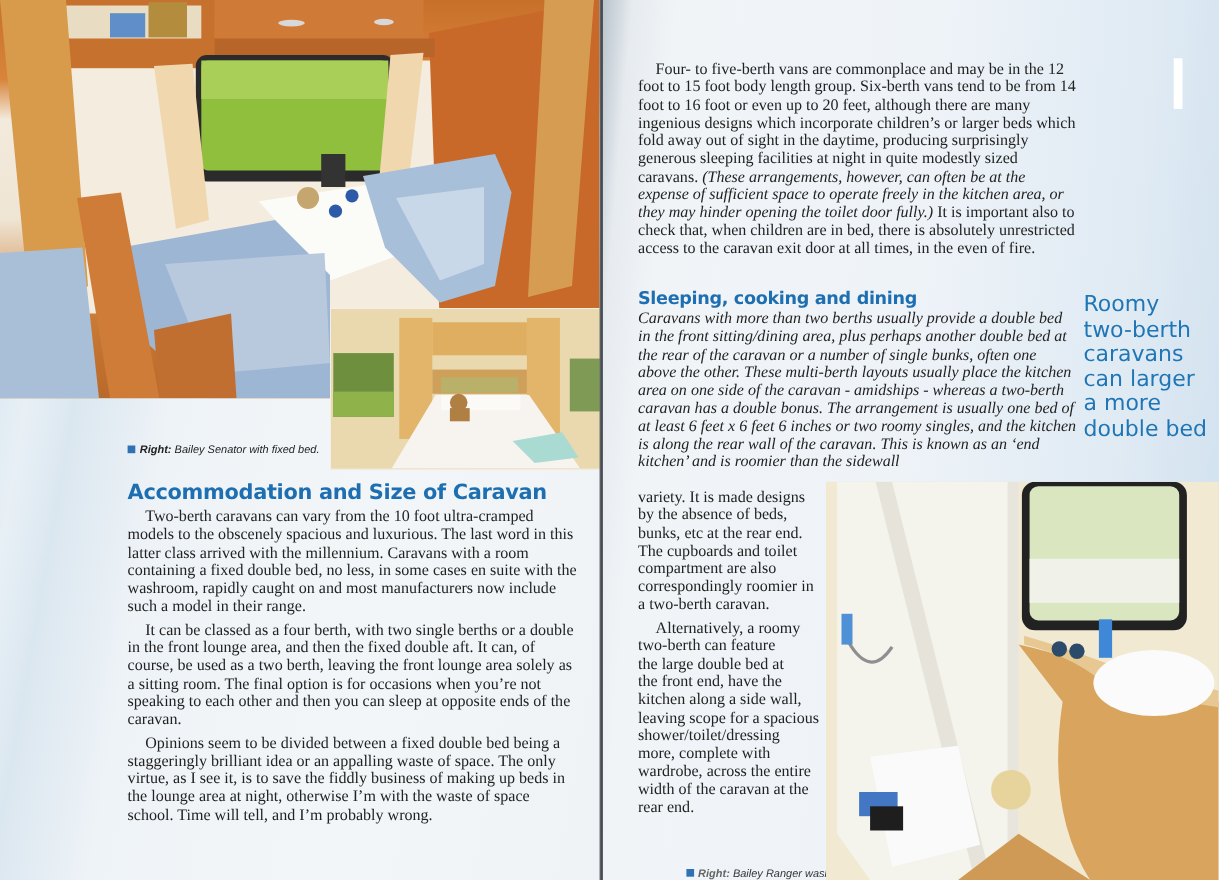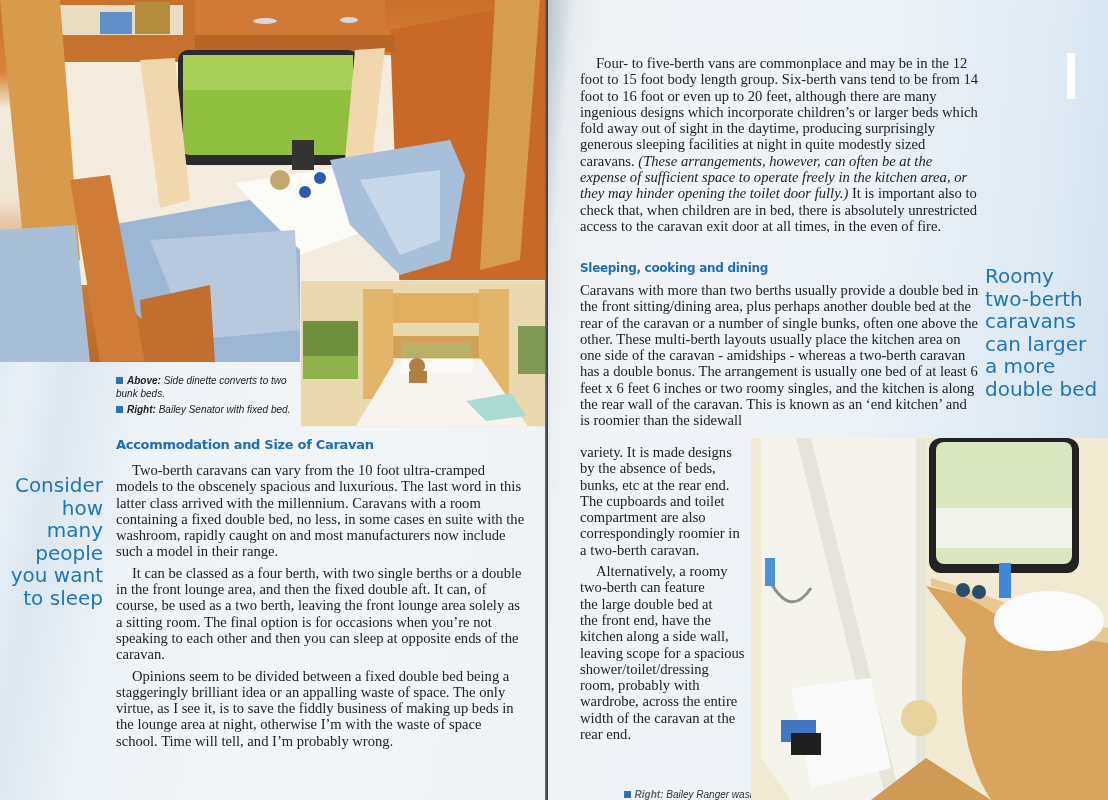--- a/index.html
+++ b/index.html
@@ -19,21 +19,21 @@
   .bedroom { left:300px; top:280px; width:245px; height:145px; background:#e9d9b4; border:1px solid #f3efe6; }
   .washroom { left:751px; top:438px; width:357px; height:362px; background:#efe7cf; }
 
   .caption { position:absolute; font-family:"Liberation Sans", sans-serif; font-style:italic; font-size:10px; color:#222; line-height:13px; }
   .caption b { font-weight:bold; }
   .bullet-sq { display:inline-block; width:7px; height:7px; background:#2f72b4; margin-right:4px; vertical-align:0px; }
 
   h2 { position:absolute; margin:0; font-family:"DejaVu Sans", sans-serif; font-weight:bold; color:#1e6fb1; letter-spacing:-0.3px; }
   .body-text { position:absolute; font-size:14.6px; line-height:16.3px; color:#222; text-align:left; }
   .body-text p { margin:0 0 5px 0; text-indent:16px; }
-  .body-text p.first { text-indent:0; }
+  .body-text p.first { text-indent:0;font-style:italic; }
   .body-text i { font-style:italic; }
 
   .pullquote { position:absolute; font-family:"DejaVu Sans", sans-serif; color:#1f76b6; font-size:20px; line-height:22.6px; }
   .tab-marker { position:absolute; left:1067px; top:53px; width:8px; height:46px; background:#ffffff; }
 </style>
 </head>
 <body>
 
 <div class="page page-left">
 
@@ -91,52 +91,42 @@
       <rect x="2" y="75" width="55" height="23" fill="#8fb24a"></rect>
       <rect x="217" y="45" width="28" height="48" fill="#7f9a55"></rect>
       <polygon points="52,150 95,78 180,78 230,150" fill="#f7f4ef"></polygon>
       <rect x="100" y="78" width="72" height="14" fill="#fbfaf7"></rect>
       <circle cx="116" cy="85" r="8" fill="#b07f44"></circle>
       <rect x="108" y="90" width="18" height="12" fill="#b07f44"></rect>
       <polygon points="165,120 210,112 225,135 185,140" fill="#a9dbd2"></polygon>
     </svg>
   </div>
 
-  <div class="caption" style="left:116px; top:374px; width:180px;">
-    <span class="bullet-sq"></span><b>Above:</b> <span>Side dinette converts to two bunk beds.</span>
-  </div>
   <div class="caption" style="left:116px; top:403px; width:180px;">
     <span class="bullet-sq"></span><b>Right:</b> <span>Bailey Senator with fixed bed.</span>
   </div>
 
-  <h2 style="left:116px; top:437px; font-size:13px;">Accommodation and Size of Caravan</h2>
+  <h2 style="left:116px; top:437px; font-size:19px;">Accommodation and Size of Caravan</h2>
 
-  <div class="pullquote" style="left:0; top:474px; width:103px; text-align:right;">
-    <div>Consider</div>
-    <div>how many</div>
-    <div>people</div>
-    <div>you want</div>
-    <div>to sleep</div>
-  </div>
 
   <div class="body-text" style="left:116px; top:462px; width:410px;">
     <p>Two-berth caravans can vary from the 10 foot ultra-cramped models to the obscenely spacious and luxurious. The last word in this latter class arrived with the millennium. Caravans with a room containing a fixed double bed, no less, in some cases en suite with the washroom, rapidly caught on and most manufacturers now include such a model in their range.</p>
     <p>It can be classed as a four berth, with two single berths or a double in the front lounge area, and then the fixed double aft. It can, of course, be used as a two berth, leaving the front lounge area solely as a sitting room. The final option is for occasions when you’re not speaking to each other and then you can sleep at opposite ends of the caravan.</p>
     <p>Opinions seem to be divided between a fixed double bed being a staggeringly brilliant idea or an appalling waste of space. The only virtue, as I see it, is to save the fiddly business of making up beds in the lounge area at night, otherwise I’m with the waste of space school. Time will tell, and I’m probably wrong.</p>
   </div>
 </div>
 
 <div class="spine"></div>
 
 <div class="page page-right">
   <div class="body-text" style="left:32px; top:55px; width:400px;">
     <p><span>Four- to five-berth vans are commonplace and may be in the 12 foot to 15 foot body length group. Six-berth vans tend to be from 14 foot to 16 foot or even up to 20 feet, although there are many ingenious designs which incorporate children’s or larger beds which fold away out of sight in the daytime, producing surprisingly generous sleeping facilities at night in quite modestly sized caravans. </span><i>(These arrangements, however, can often be at the expense of sufficient space to operate freely in the kitchen area, or they may hinder opening the toilet door fully.)</i><span> It is important also to check that, when children are in bed, there is absolutely unrestricted access to the caravan exit door at all times, in the even of fire.</span></p>
   </div>
 
-  <h2 style="left:32px; top:261px; font-size:12px;">Sleeping, cooking and dining</h2>
+  <h2 style="left:32px; top:261px; font-size:16px;">Sleeping, cooking and dining</h2>
 
   <div class="body-text" style="left:32px; top:282px; width:400px;">
     <p class="first">Caravans with more than two berths usually provide a double bed in the front sitting/dining area, plus perhaps another double bed at the rear of the caravan or a number of single bunks, often one above the other. These multi-berth layouts usually place the kitchen area on one side of the caravan - amidships - whereas a two-berth caravan has a double bonus. The arrangement is usually one bed of at least 6 feet x 6 feet 6 inches or two roomy singles, and the kitchen is along the rear wall of the caravan. This is known as an ‘end kitchen’ and is roomier than the sidewall</p>
   </div>
 
   <div class="body-text" style="left:32px; top:444px; width:170px;">
     <div>variety. It is made designs</div>
     <div>by the absence of beds,</div>
     <div>bunks, etc at the rear end.</div>
     <div>The cupboards and toilet</div>
@@ -144,21 +134,21 @@
     <div>correspondingly roomier in</div>
     <div>a two-berth caravan.</div>
     <div style="height:5px"></div>
     <div style="text-indent:16px">Alternatively, a roomy</div>
     <div>two-berth can feature</div>
     <div>the large double bed at</div>
     <div>the front end, have the</div>
     <div>kitchen along a side wall,</div>
     <div>leaving scope for a spacious</div>
     <div>shower/toilet/dressing</div>
-    <div>room, probably with</div>
+    <div>more, complete with</div>
     <div>wardrobe, across the entire</div>
     <div>width of the caravan at the</div>
     <div>rear end.</div>
   </div>
 
   <div class="pullquote" style="left:437px; top:265px; width:120px;">
     <div>Roomy</div>
     <div>two-berth</div>
     <div>caravans</div>
     <div>can larger</div>

